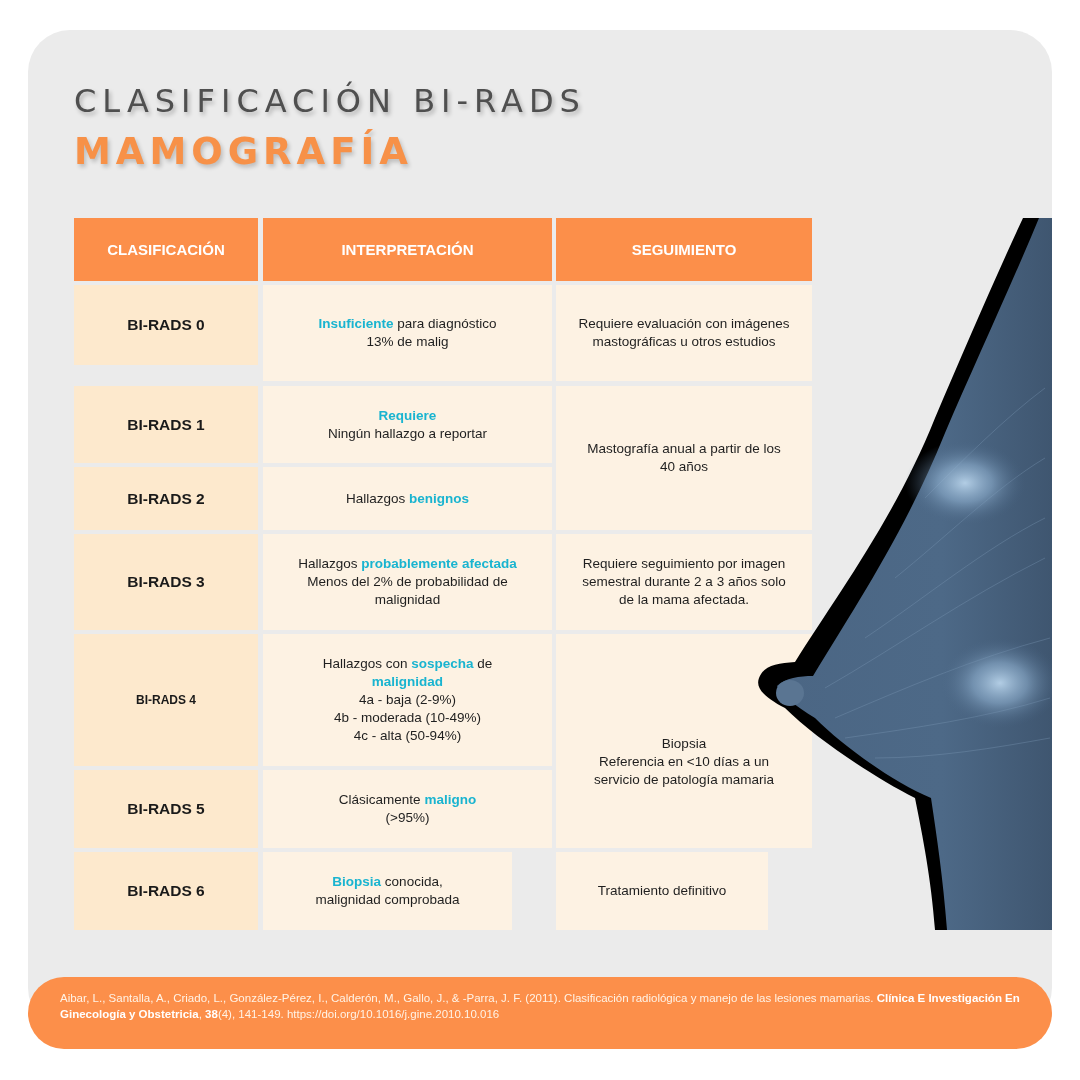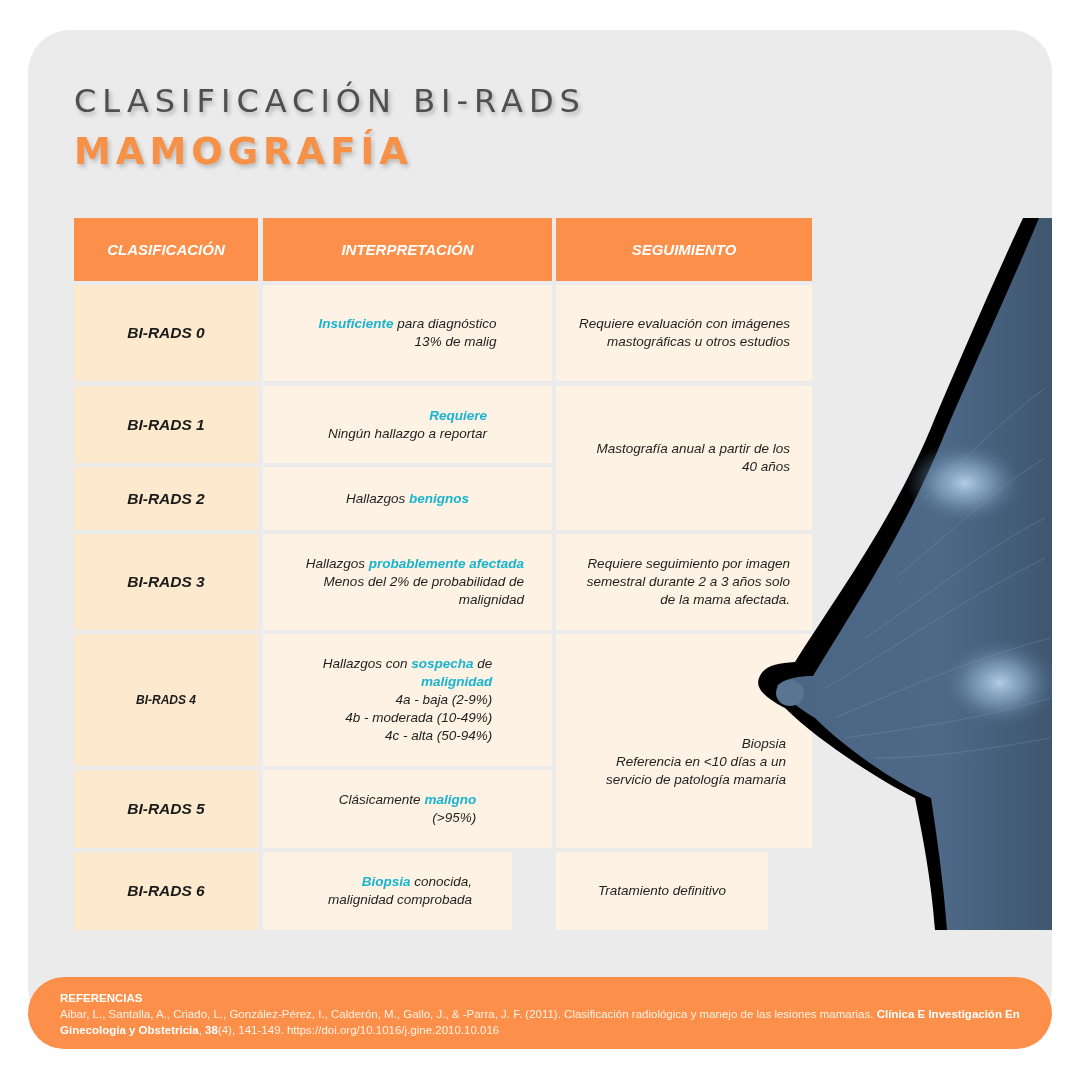--- a/index.html
+++ b/index.html
@@ -16,22 +16,22 @@
     letter-spacing:6px; color:#4f4f4f; text-shadow:2px 3px 4px rgba(0,0,0,0.25);
     font-family:"DejaVu Sans", sans-serif; white-space:nowrap;
   }
   .title-2 {
     position:absolute; left:74px; top:130px; font-size:37px; font-weight:bold;
     letter-spacing:5px; color:#f79148; text-shadow:2px 3px 4px rgba(0,0,0,0.2);
     font-family:"DejaVu Sans", sans-serif; white-space:nowrap;
   }
   .cell {
     position:absolute; display:flex; align-items:center; justify-content:center;
-    text-align:right; box-sizing:border-box; padding:0 14px;
-    font-size:13.5px; line-height:18px; color:#1f1f1f;font-style:italic;
+    text-align:center; box-sizing:border-box; padding:0 14px;
+    font-size:13.5px; line-height:18px; color:#1f1f1f;
   }
   .hdr { background:#fc8f4a; color:#ffffff; font-weight:bold; font-size:15px; }
   .c1 { background:#fde9cd; font-weight:bold; font-size:15.5px; color:#1a1a1a; }
   .c2, .c3 { background:#fdf2e3; }
   .hl { color:#19b4d0; font-weight:bold; }
   .big { font-size:12px; }
   .img-wrap { position:absolute; left:755px; top:218px; width:297px; height:712px; overflow:hidden; }
   .refs {
     position:absolute; left:28px; top:977px; width:1024px; height:72px;
     background:#fc8f4a; border-radius:36px; box-sizing:border-box;
@@ -45,21 +45,21 @@
 
 <div class="card"></div>
 
 <div class="title-1">CLASIFICACIÓN BI-RADS</div>
 <div class="title-2">MAMOGRAFÍA</div>
 
 <div class="cell hdr" style="left:74px;top:218px;width:184px;height:63px;">CLASIFICACIÓN</div>
 <div class="cell hdr" style="left:263px;top:218px;width:289px;height:63px;">INTERPRETACIÓN</div>
 <div class="cell hdr" style="left:556px;top:218px;width:256px;height:63px;">SEGUIMIENTO</div>
 
-<div class="cell c1" style="left:74px;top:285px;width:184px;height:96px;">BI-RADS 0</div>
+<div class="cell c1" style="left:74px;top:285px;width:184px;height:80px;">BI-RADS 0</div>
 <div class="cell c2" style="left:263px;top:285px;width:289px;height:96px;">
   <div>
     <span class="hl">Insuficiente</span><span> para diagnóstico</span><br>
     <span>13% de malig</span>
   </div>
 </div>
 <div class="cell c3" style="left:556px;top:285px;width:256px;height:96px;padding:13px 22px;">Requiere evaluación con imágenes mastográficas u otros estudios</div>
 
 <div class="cell c1" style="left:74px;top:386px;width:184px;height:77px;">BI-RADS 1</div>
 <div class="cell c2" style="left:263px;top:386px;width:289px;height:77px;">
@@ -155,15 +155,14 @@
       <path d="M170,280 C210,240 250,200 290,170"></path>
       <path d="M120,540 C180,540 240,530 295,520"></path>
     </g>
 
     <ellipse cx="210" cy="265" rx="60" ry="42" fill="url(#blob)"></ellipse>
     <ellipse cx="245" cy="465" rx="60" ry="45" fill="url(#blob)"></ellipse>
   </svg>
 </div>
 
 <div class="refs">
-  <span class="lbl">REFERENCIAS</span>
   <span>Aibar, L., Santalla, A., Criado, L., González-Pérez, I., Calderón, M., Gallo, J., &amp; -Parra, J. F. (2011). Clasificación radiológica y manejo de las lesiones mamarias. </span><b>Clínica E Investigación En Ginecología y Obstetricia</b><span>, </span><b>38</b><span>(4), 141-149. https://doi.org/10.1016/j.gine.2010.10.016</span>
 </div>
 
 </body></html>

